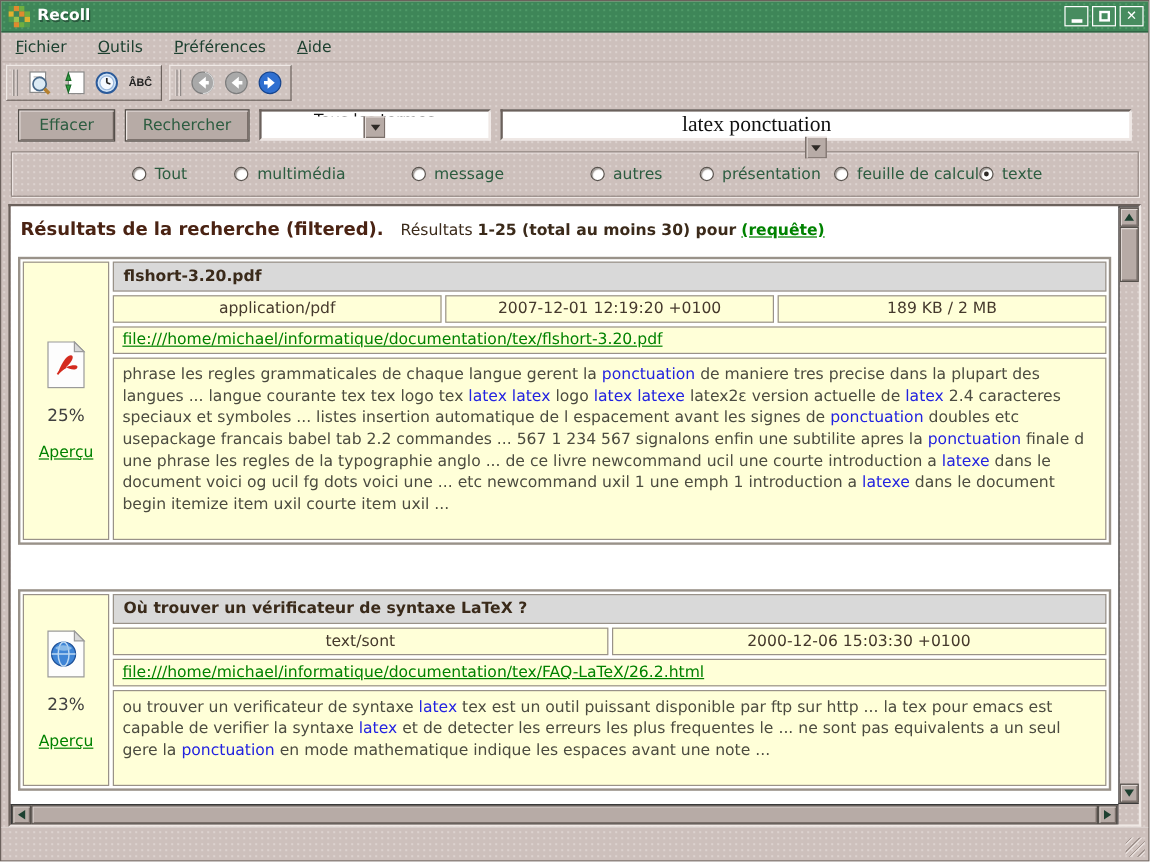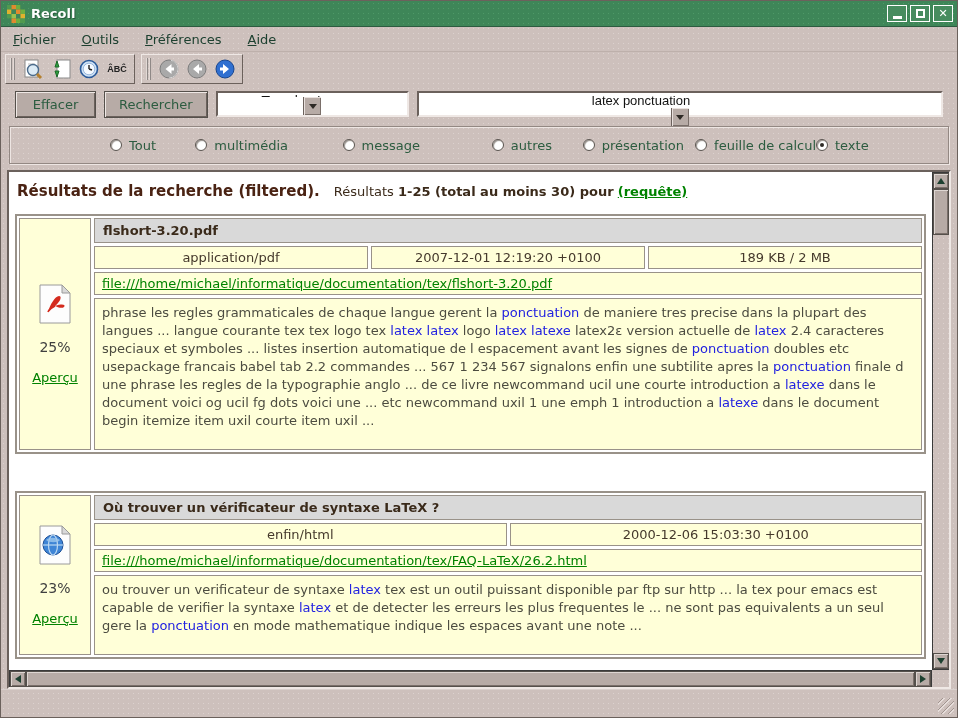--- a/index.html
+++ b/index.html
@@ -53,22 +53,22 @@
     height:27px; padding:0 14px; background:#b7aba6; color:#2c5c40; font-size:13px;
     font-family:"DejaVu Sans", sans-serif;
     border:1px solid #55504b; box-shadow: inset 1px 1px 0 #efe8e5, inset -1px -1px 0 #6b615c;
     min-width:81px;
   }
   .combo { height:26px; background:#fff; border:2px solid; border-color:#6b615c #efe8e5 #efe8e5 #6b615c;
     display:flex; align-items:center; position:relative;flex-direction:column; }
   .combo-mode { width:193px; }
   .combo-query { flex:1; }
   .combo-text { flex:1; padding:0 6px; color:#111; white-space:nowrap; overflow:hidden; }
-  .combo-input { flex:1; border:none; outline:none; padding:0 6px; font-size:13px; color:#111;
-    font-family:Liberation Sans, sans-serif; background:transparent; }
+  .combo-input { flex:1; border:none; outline:none; padding:0 6px; font-size:18px; color:#111;
+    font-family:Liberation Serif, serif; background:transparent; }
   .combo-arrow-btn { width:18px; height:100%; background:#b7aba6; border-left:1px solid #6b615c;
     box-shadow: inset 1px 1px 0 #e9e1de, inset -1px -1px 0 #7a6f6a;
     display:flex; align-items:center; justify-content:center; flex:0 0 18px; }
   .down-tri { width:0; height:0; border-left:4px solid transparent; border-right:4px solid transparent; border-top:5px solid #2e2a26; }
 
   
   .filter-frame { flex:0 0 38px; margin:3px 8px 2px 8px; border:1px solid #938883;
     box-shadow:1px 1px 0 #eee6e3, inset 1px 1px 0 #eee6e3;
     display:flex; align-items:center; padding:0 14px; }
   .radio-item { display:flex; align-items:center; gap:7px; width:132px; color:#2c5c40;justify-content:flex-end; }
@@ -327,21 +327,21 @@
             <ellipse cx="17" cy="20" rx="4.5" ry="10" fill="none" stroke="#bcd8f2" stroke-width="1.2"></ellipse>
             <line x1="7" y1="20" x2="27" y2="20" stroke="#bcd8f2" stroke-width="1.2"></line>
             <path d="M10 15 C13 12 20 12 24 15 C22 18 13 18 10 15 Z" fill="#9ec7ec" opacity="0.8"></path>
           </svg>
           <span class="relevance">23%</span>
           <a class="preview-link" href="#">Aperçu</a>
         </div>
         <div class="right-col">
           <div class="r-title">Où trouver un vérificateur de syntaxe LaTeX ?</div>
           <div class="r-meta">
-            <div class="cell">enfin/html</div>
+            <div class="cell">text/sont</div>
             <div class="cell">2000-12-06 15:03:30 +0100</div>
           </div>
           <div class="r-url">
             <a href="#">file:///home/michael/informatique/documentation/tex/FAQ-LaTeX/26.2.html</a>
           </div>
           <div class="r-snippet snippet-2"><span>ou trouver un verificateur de syntaxe </span><span class="hl">latex</span><span> tex est un outil puissant disponible par ftp sur http ... la tex pour emacs est capable de verifier la syntaxe </span><span class="hl">latex</span><span> et de detecter les erreurs les plus frequentes le ... ne sont pas equivalents a un seul gere la </span><span class="hl">ponctuation</span><span> en mode mathematique indique les espaces avant une note ...</span></div>
         </div>
       </div>
 
     </div>

